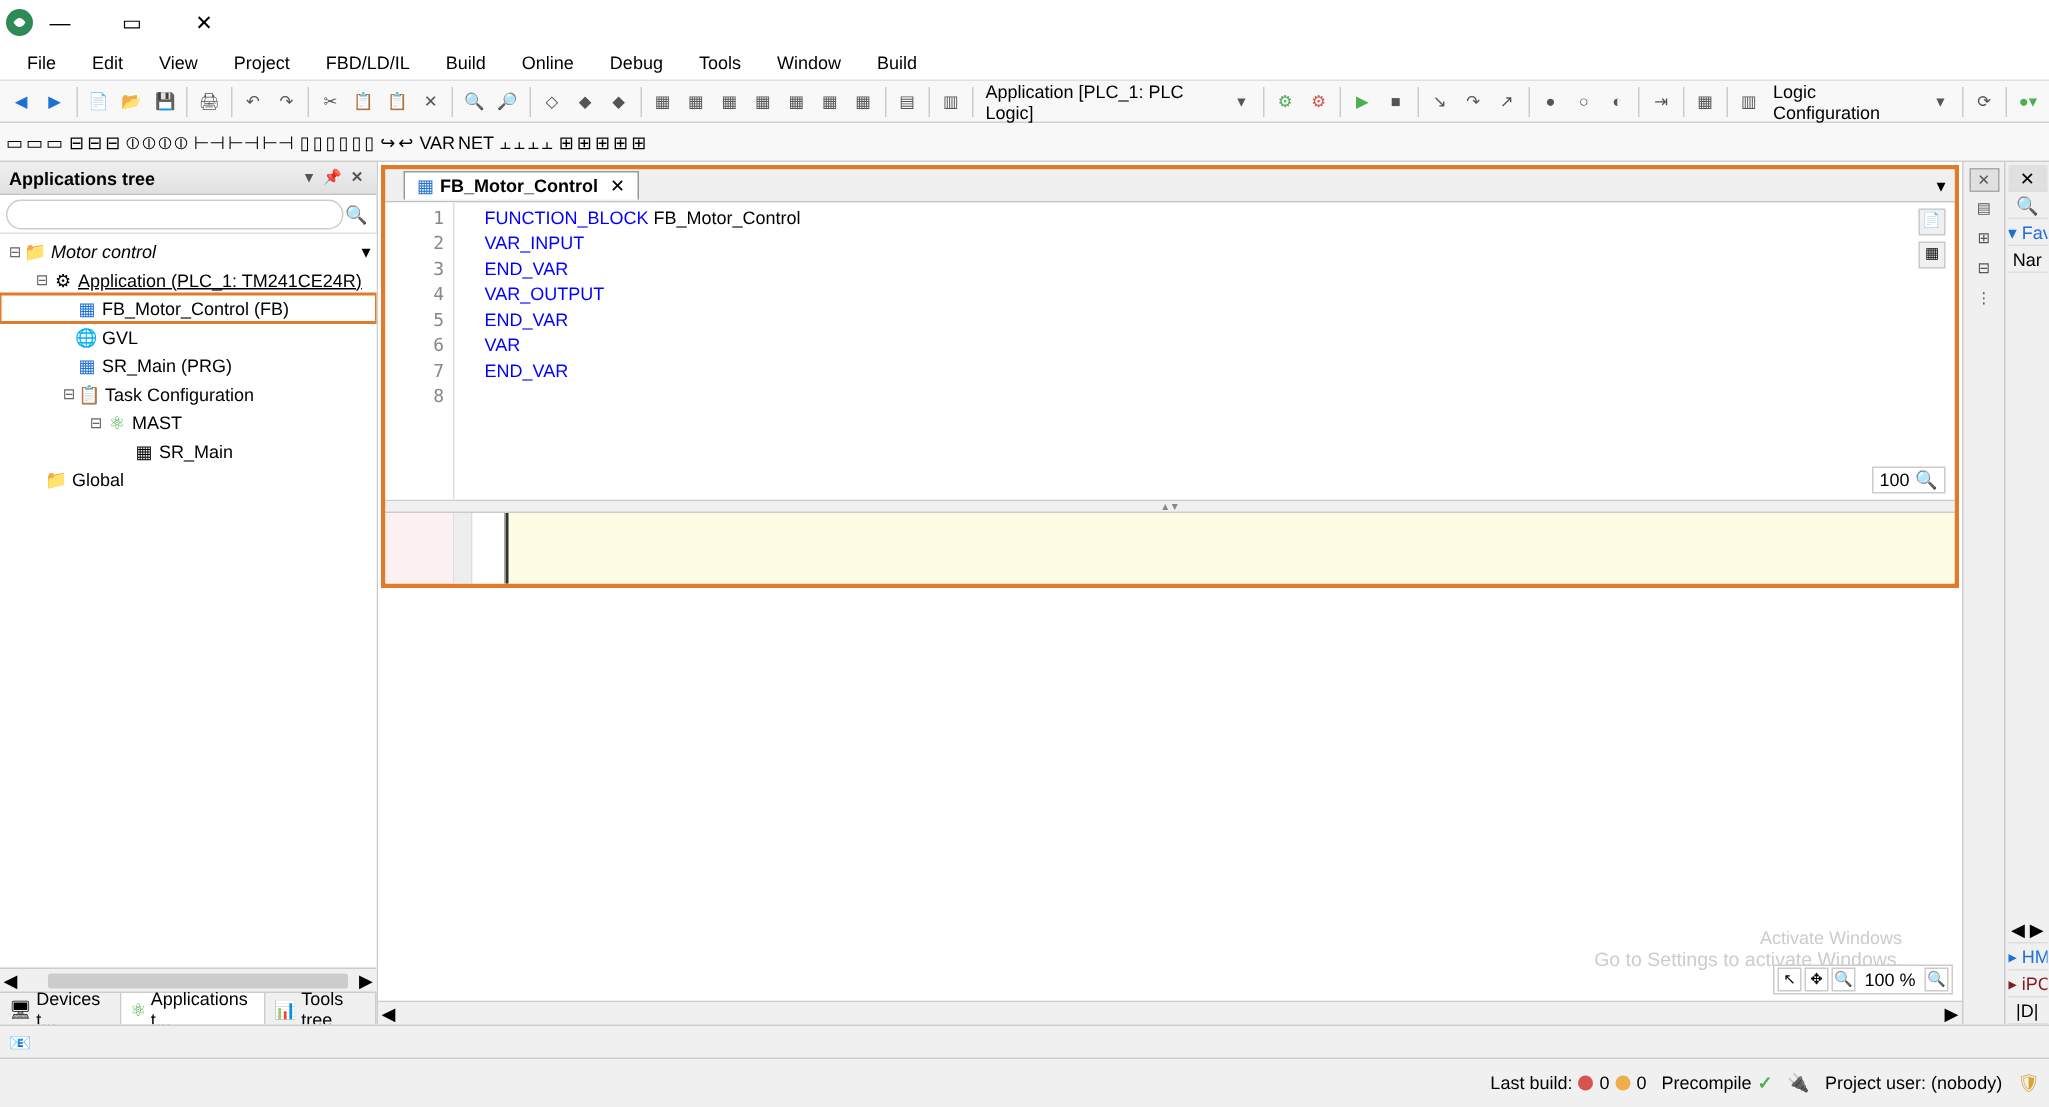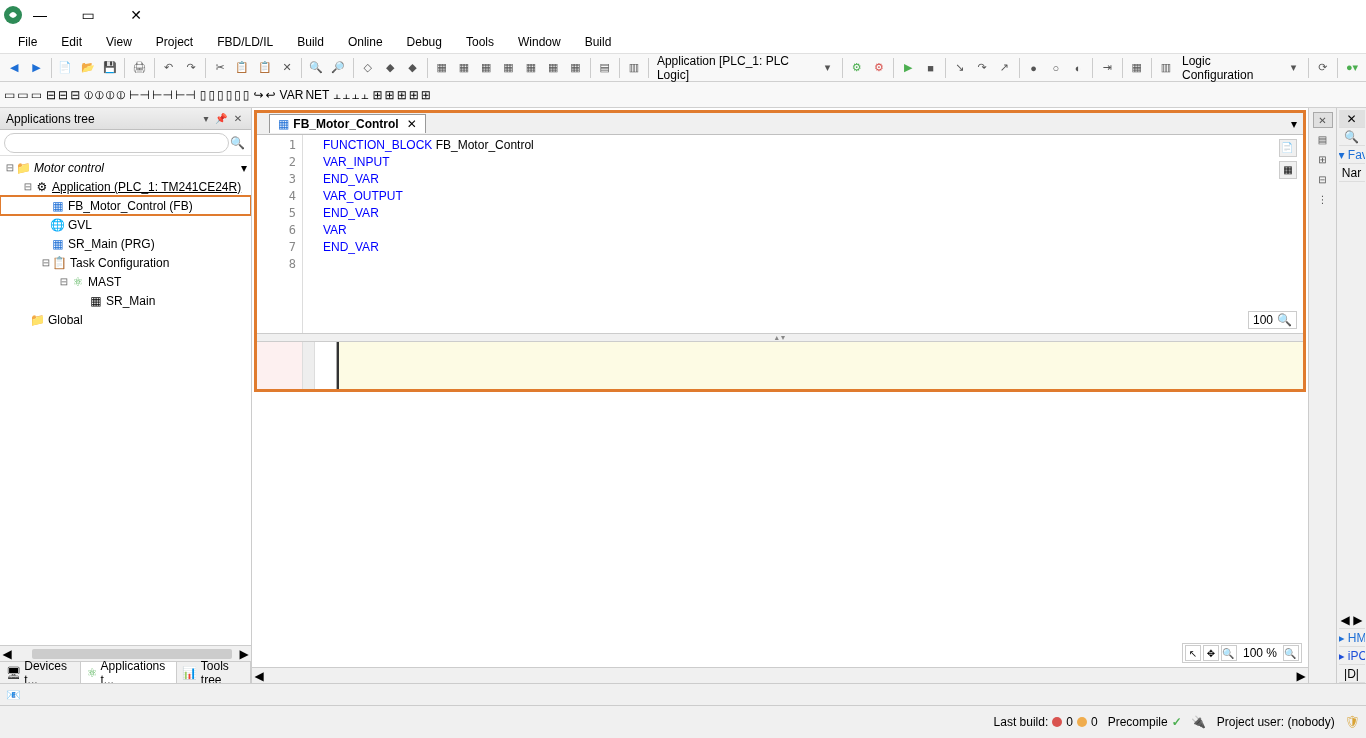--- a/index.html
+++ b/index.html
@@ -11,21 +11,21 @@
 .titlebar .win-controls span { width: 24px; text-align: center; font-size: 14px; }
 .menubar { height: 24px; display: flex; align-items: center; padding: 0 8px; gap: 4px; background: #fff; border-bottom: 1px solid #e0e0e0; }
 .menubar .menu-item { padding: 2px 10px; }
 .toolbar { height: 28px; display: flex; align-items: center; padding: 0 4px; gap: 2px; background: #f8f8f8; border-bottom: 1px solid #d0d0d0; }
 .toolbar .tb-btn { width: 22px; height: 22px; display: flex; align-items: center; justify-content: center; font-size: 11px; color: #555; }
 .toolbar .tb-sep { width: 1px; height: 20px; background: #ccc; margin: 0 2px; }
 .toolbar .tb-text { padding: 0 4px; font-size: 12px; }
 .toolbar2 { height: 26px; display: flex; align-items: center; padding: 0 4px; gap: 2px; background: #f8f8f8; border-bottom: 1px solid #d0d0d0; }
 .main-area { flex: 1; display: flex; overflow: hidden; }
 .sidebar { width: 252px; display: flex; flex-direction: column; border-right: 1px solid #ccc; }
-.panel-header { height: 22px; background: linear-gradient(#f0f0f0, #e0e0e0); border-bottom: 1px solid #c0c0c0; display: flex; align-items: center; padding: 0 6px; font-weight: normal; }
+.panel-header { height: 22px; background: linear-gradient(#f0f0f0, #e0e0e0); border-bottom: 1px solid #c0c0c0; display: flex; align-items: center; padding: 0 6px; font-weight: bold; }
 .panel-header .spacer { flex: 1; }
 .panel-header .hdr-btn { width: 14px; height: 14px; margin-left: 2px; font-size: 10px; text-align:center; line-height:14px; color:#555;}
 .select-row { height: 22px; display: flex; align-items: center; padding: 0 6px; border-bottom: 1px solid #e0e0e0; }
 .search-row { height: 26px; display: flex; align-items: center; padding: 2px 4px; border-bottom: 1px solid #e0e0e0; }
 .search-row input { flex: 1; height: 20px; border: 1px solid #ccc; border-radius: 10px; padding: 0 6px; font-size: 11px; }
 .search-row .search-icon { width:18px; text-align:center; color:#5aa0d8; }
 .tree { flex: 1; overflow: auto; padding: 2px 0; background:#fff;}
 .tree-row { height: 19px; display: flex; align-items: center; white-space: nowrap; }
 .tree-row .exp { width: 12px; text-align: center; color: #666; font-size:10px;}
 .tree-row .icn { width: 16px; text-align: center; }
@@ -338,20 +338,24 @@
     </div>
 
     <div class="below-editor">
       <div class="editor-bottom-bar">
         <span class="ebb">↖</span>
         <span class="ebb">✥</span>
         <span class="ebb">🔍</span>
         <span style="padding:0 4px">100 %</span>
         <span class="ebb">🔍</span>
       </div>
+      <div class="watermark">
+        <div>Activate Windows</div>
+        <div class="sub">Go to Settings to activate Windows.</div>
+      </div>
     </div>
     <div class="hscroll">
         <span style="width:14px;text-align:center">◀</span>
         <span style="flex:1"></span>
         <span style="width:14px;text-align:center">▶</span>
       </div>
   </div>
 
   <div class="right-rail">
     <span class="rr close-btn">✕</span>
@@ -362,21 +366,21 @@
   </div>
 
   <div class="right-slim-panel">
     <span class="rsp close-btn" style="background:#e0e0e0">✕</span>
     <span class="rsp">🔍</span>
     <span class="rsp" style="color:#1e6fd6">▾ Fav</span>
     <span class="rsp">Nar</span>
     <span style="flex:1"></span>
     <span class="rsp">◀  ▶</span>
     <span class="rsp" style="color:#1e6fd6">▸ HM</span>
-    <span class="rsp" style="color:#1d4ed8">▸ iPC</span>
+    <span class="rsp" style="color:#7f1d1d">▸ iPC</span>
     <span class="rsp">|D|</span>
   </div>
 </div>
 
 <div class="status-msg-bar">
   <span>📧</span>
 </div>
 
 <div class="statusbar">
   <span class="fill"></span>

